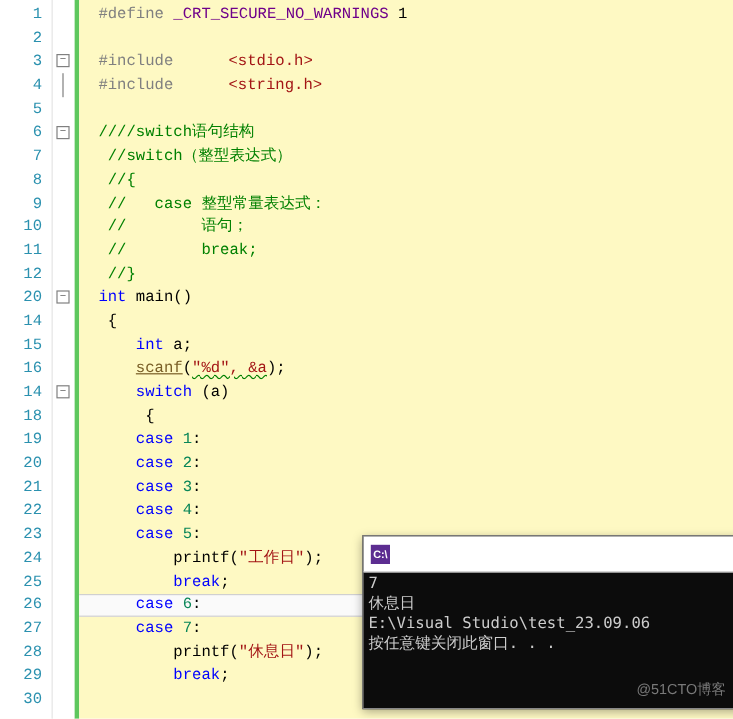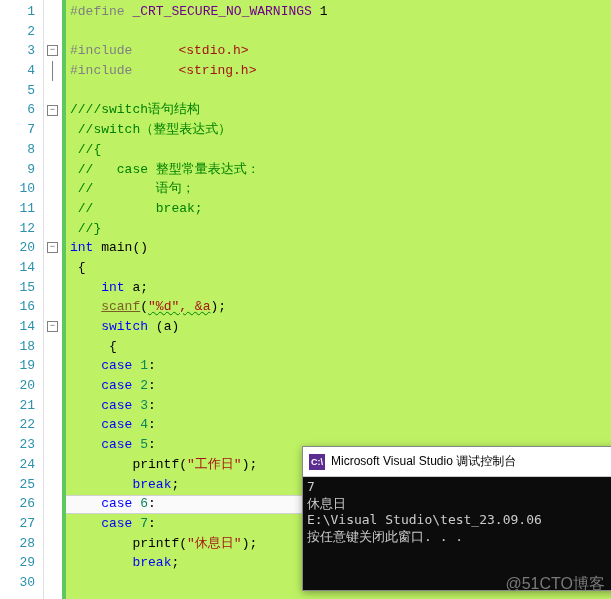--- a/index.html
+++ b/index.html
@@ -47,23 +47,23 @@
     text-align: center;
     color: #666;
     background: #fff;
   }
   .change-bar {
     width: 4px;
     background: #5ec75e;
   }
   .code {
     flex: 1;
-    background: #bef264;
+    background: #fef9c3;
     padding-top: 2px;
-    padding-left: 4px;
+    padding-left: 16px;
     line-height: 19.7px;
     white-space: pre;
     font-family: Consolas, "Courier New", monospace;
     font-size: 13px;
     position: relative;
   }
   .line { height: 19.7px; }
   .highlight-line {
     position: absolute;
     left: 0; right: 0;
@@ -123,24 +123,24 @@
   .term {
     color: #ccc;
     padding: 2px 4px;
     font-size: 13px;
     line-height: 16.5px;
     white-space: pre;
   }
   .watermark {
     position: absolute;
     right: 6px;
-    bottom: 4px;
+    bottom: 16px;
     color: #797979;
     font-family: "Microsoft YaHei", sans-serif;
-    font-size: 16px;
+    font-size: 12px;
   }
 </style>
 </head>
 <body>
 
 <div class="editor">
   <div class="gutter" id="gutter">
       <div class="line">1</div>
       <div class="line">2</div>
       <div class="line">3</div>
@@ -179,21 +179,20 @@
       <div class="fold-box" style="top: 242.4px;">−</div>
       <div class="fold-box" style="top: 321.2px;">−</div>
     </div>
   <div class="change-bar"></div>
   <div class="code" id="codearea"><div class="line"><span class="preproc">#define </span><span class="macro">_CRT_SECURE_NO_WARNINGS</span><span class="black"> 1</span></div><div class="line"></div><div class="line"><span class="preproc">#include</span><span class="angle">&lt;stdio.h&gt;</span></div><div class="line"><span class="preproc">#include</span><span class="angle">&lt;string.h&gt;</span></div><div class="line"></div><div class="line"><span class="comment">////switch语句结构</span></div><div class="line"><span class="comment"> //switch（整型表达式）</span></div><div class="line"><span class="comment"> //{</span></div><div class="line"><span class="comment"> //   case 整型常量表达式：</span></div><div class="line"><span class="comment"> //        语句；</span></div><div class="line"><span class="comment"> //        break;</span></div><div class="line"><span class="comment"> //}</span></div><div class="line"><span class="kw">int</span><span class="black"> main()</span></div><div class="line"><span class="black"> {</span></div><div class="line"><span class="black">    </span><span class="kw">int</span><span class="black"> a;</span></div><div class="line"><span class="black">    </span><span class="func">scanf</span><span class="black">(</span><span class="string wavy">"%d", &amp;a</span><span class="black">);</span></div><div class="line"><span class="black">    </span><span class="kw">switch</span><span class="black"> (a)</span></div><div class="line"><span class="black">     {</span></div><div class="line"><span class="black">    </span><span class="kw">case</span><span class="black"> </span><span class="num">1</span><span class="black">:</span></div><div class="line"><span class="black">    </span><span class="kw">case</span><span class="black"> </span><span class="num">2</span><span class="black">:</span></div><div class="line"><span class="black">    </span><span class="kw">case</span><span class="black"> </span><span class="num">3</span><span class="black">:</span></div><div class="line"><span class="black">    </span><span class="kw">case</span><span class="black"> </span><span class="num">4</span><span class="black">:</span></div><div class="line"><span class="black">    </span><span class="kw">case</span><span class="black"> </span><span class="num">5</span><span class="black">:</span></div><div class="line"><span class="black">        printf(</span><span class="string">"工作日"</span><span class="black">);</span></div><div class="line"><span class="black">        </span><span class="kw">break</span><span class="black">;</span></div><div class="highlight-line" style="top: 494.5px;"></div><div class="line"><span class="black">    </span><span class="kw">case</span><span class="black"> </span><span class="num">6</span><span class="black">:</span></div><div class="line"><span class="black">    </span><span class="kw">case</span><span class="black"> </span><span class="num">7</span><span class="black">:</span></div><div class="line"><span class="black">        printf(</span><span class="string">"休息日"</span><span class="black">);</span></div><div class="line"><span class="black">        </span><span class="kw">break</span><span class="black">;</span></div><div class="line"></div></div>
 </div>
 
 <div class="console">
   <div class="titlebar">
     <div class="title-icon">C:\</div>
-    <span>Microsoft Visual Studio 调试控制台</span>
   </div>
   <div class="term">7
 休息日
 E:\Visual Studio\test_23.09.06
 按任意键关闭此窗口. . .</div>
 </div>
 
 <div class="watermark">@51CTO博客</div>
 
 </body></html>

